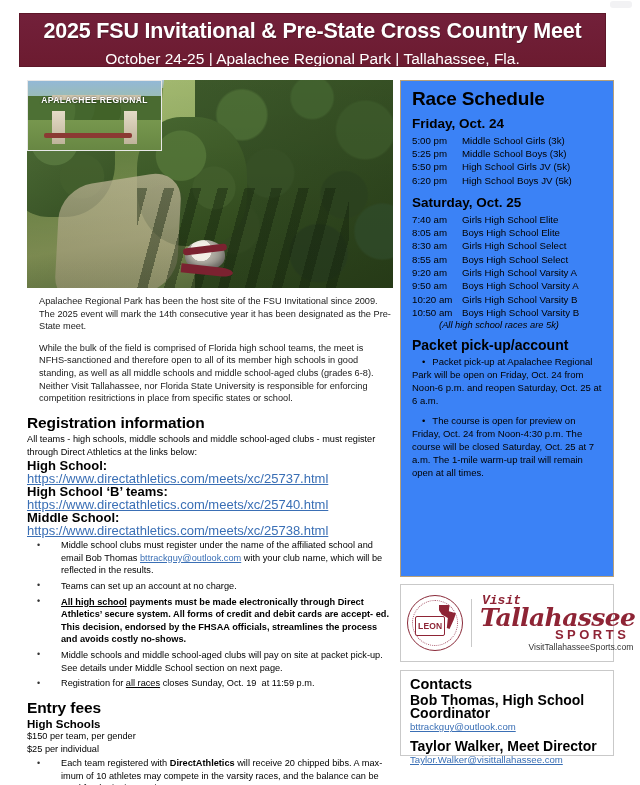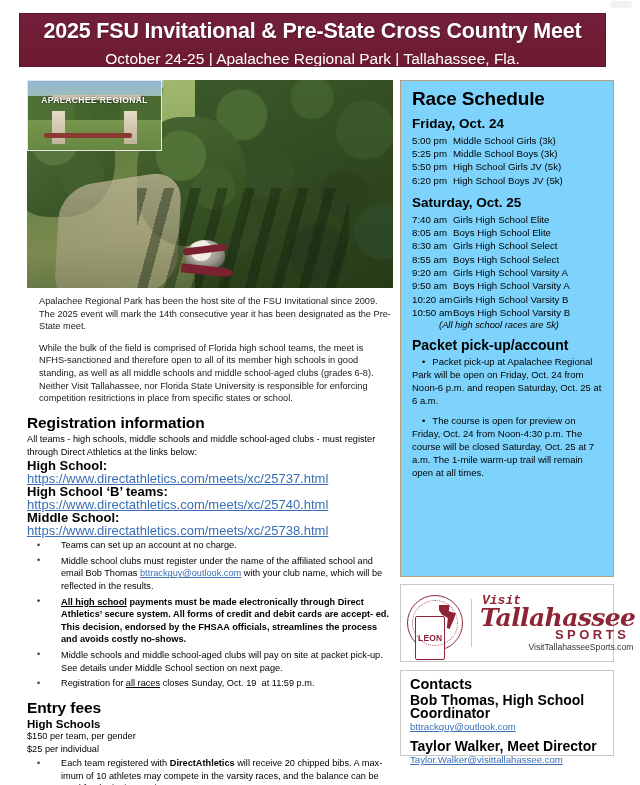--- a/index.html
+++ b/index.html
@@ -265,21 +265,21 @@
   .fee { font-size: 9.2px; line-height: 12.6px; }
 
   
   .right-col {
     position: absolute;
     left: 400px;
     top: 80px;
     width: 214px;
   }
   .panel-schedule {
-    background: #7dd3fc;
+    background: #3b82f6;
     border: 1px solid #b7a079;
     box-sizing: border-box;
     padding: 8px 9px 10px 11px;
     height: 497px;
   }
   .sched-title {
     font-size: 19px;
     font-weight: bold;
     line-height: 1.05;
     margin: 0 0 8px 0;
@@ -291,21 +291,21 @@
     margin: 0 0 2px 0;
     line-height: 1.1;
   }
   .race-row {
     font-size: 9.7px;
     line-height: 13.3px;
     white-space: nowrap;
   }
   .race-row .t {
     display: inline-block;
-    width: 41px;
+    width: 50px;
   }
   .note {
     font-size: 9.3px;
     font-style: italic;
     text-align: center;
     margin: 1px 0 0 0;
     padding-right: 18px;
   }
   .spacer-sm { height: 9px; }
   .packet-title {
@@ -357,21 +357,21 @@
     clip-path: polygon(0 0, 62% 0, 58% 26%, 100% 34%, 86% 62%, 62% 100%, 46% 96%, 52% 54%, 16% 40%, 0 22%);
   }
   .seal .leon {
     position: absolute;
     left: 7px; top: 20px;
     font-size: 8.5px;
     font-weight: bold;
     color: #8e2435;
     letter-spacing: 0.2px;
     border: 1px solid #8e2435;
-    padding: 16px 2px;
+    padding: 4px 2px;
     border-radius: 2px;
     background: #fff;
   }
   .logo-div {
     width: 1px; height: 48px;
     background: #c9c9c9;
     margin: 0 8px;
     flex: 0 0 auto;
   }
   .logo-text { flex: 1 1 auto; line-height: 1; }
@@ -495,26 +495,26 @@
     <div class="link-line">
       <span>High School ‘B’ teams:</span>
       <span class="url">https://www.directathletics.com/meets/xc/25740.html</span>
     </div>
     <div class="link-line">
       <span>Middle School:</span>
       <span class="url">https://www.directathletics.com/meets/xc/25738.html</span>
     </div>
 
     <ul class="bullets">
+      <li>Middle school clubs must register under the name of the affiliated school and
+        email Bob Thomas <span class="mail">bttrackguy@outlook.com</span> with your club name, which will be
+        reflected in the results.</li>
       <li>
         <span>Teams can set up an account at no charge.</span>
       </li>
-      <li>Middle school clubs must register under the name of the affiliated school and
-        email Bob Thomas <span class="mail">bttrackguy@outlook.com</span> with your club name, which will be
-        reflected in the results.</li>
       <li class="strong"><span class="u">All high school</span> payments must be made electronically through Direct
         Athletics’ secure system. All forms of credit and debit cards are accept-
         ed. This decision, endorsed by the FHSAA officials, streamlines the
         process and avoids costly no-shows.</li>
       <li>
         <span>Middle schools and middle school-aged clubs will pay on site at packet pick-up. See details under Middle School section on next page.</span>
       </li>
       <li>Registration for <span class="u">all races</span> closes Sunday, Oct. 19&nbsp; at 11:59 p.m.</li>
     </ul>
 

